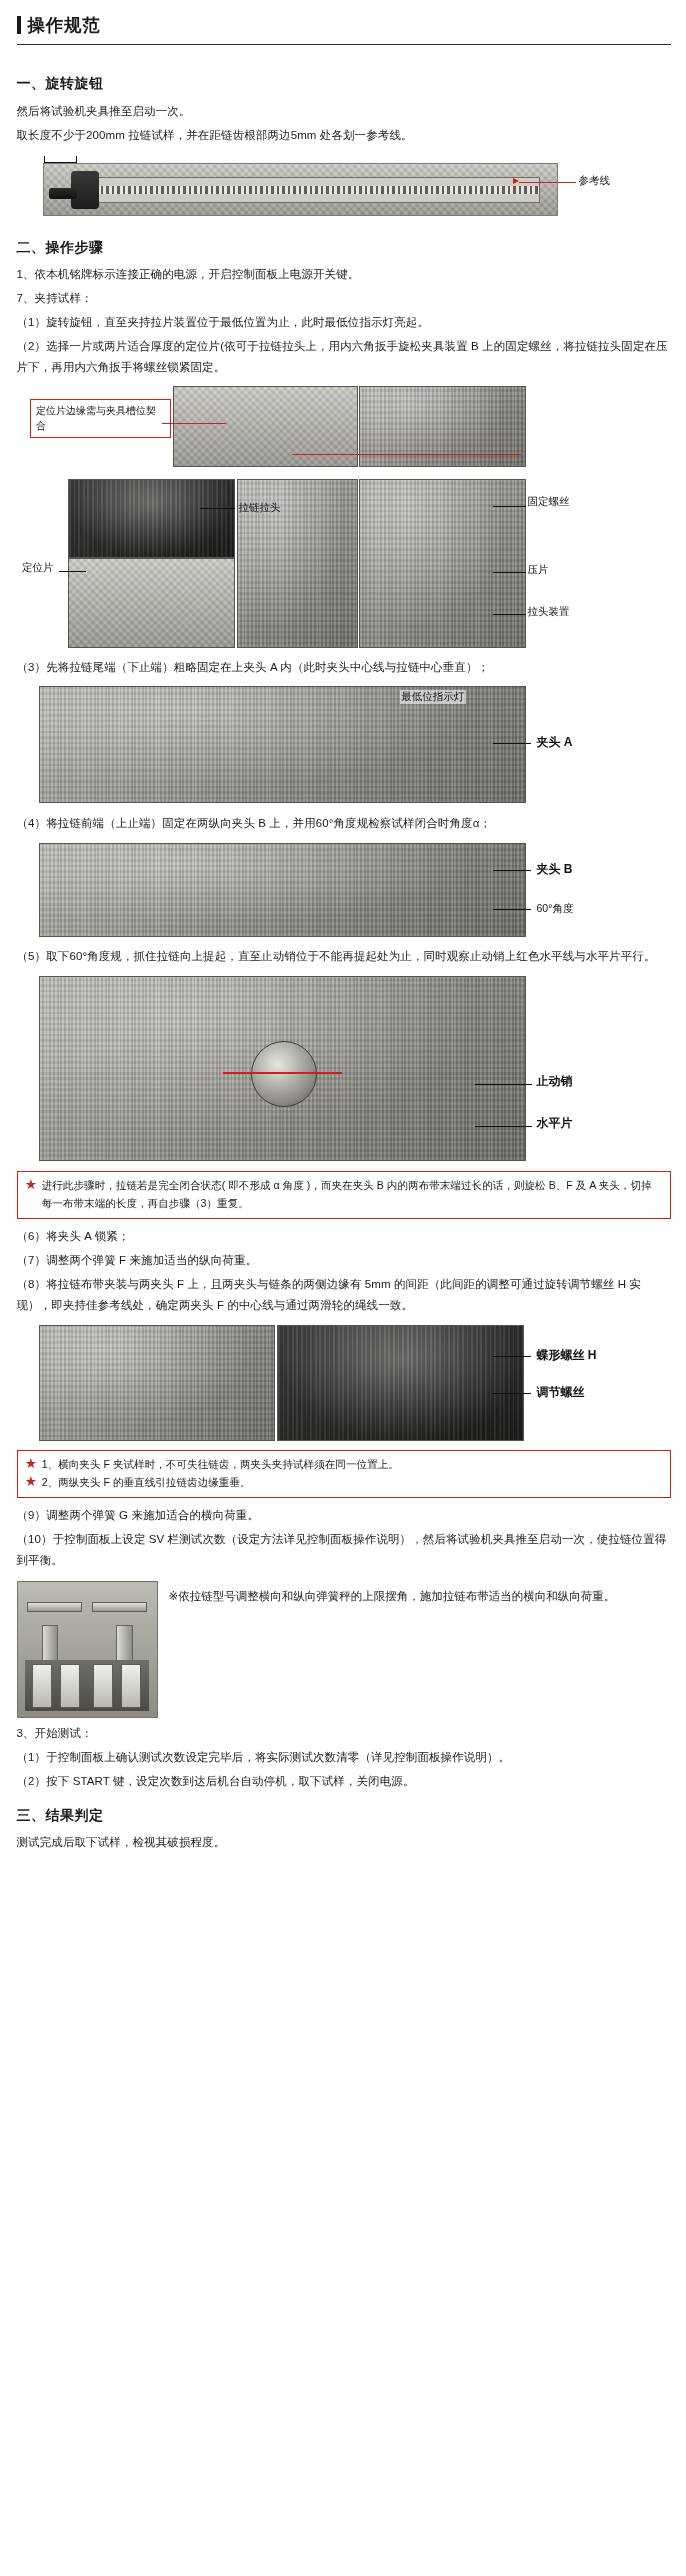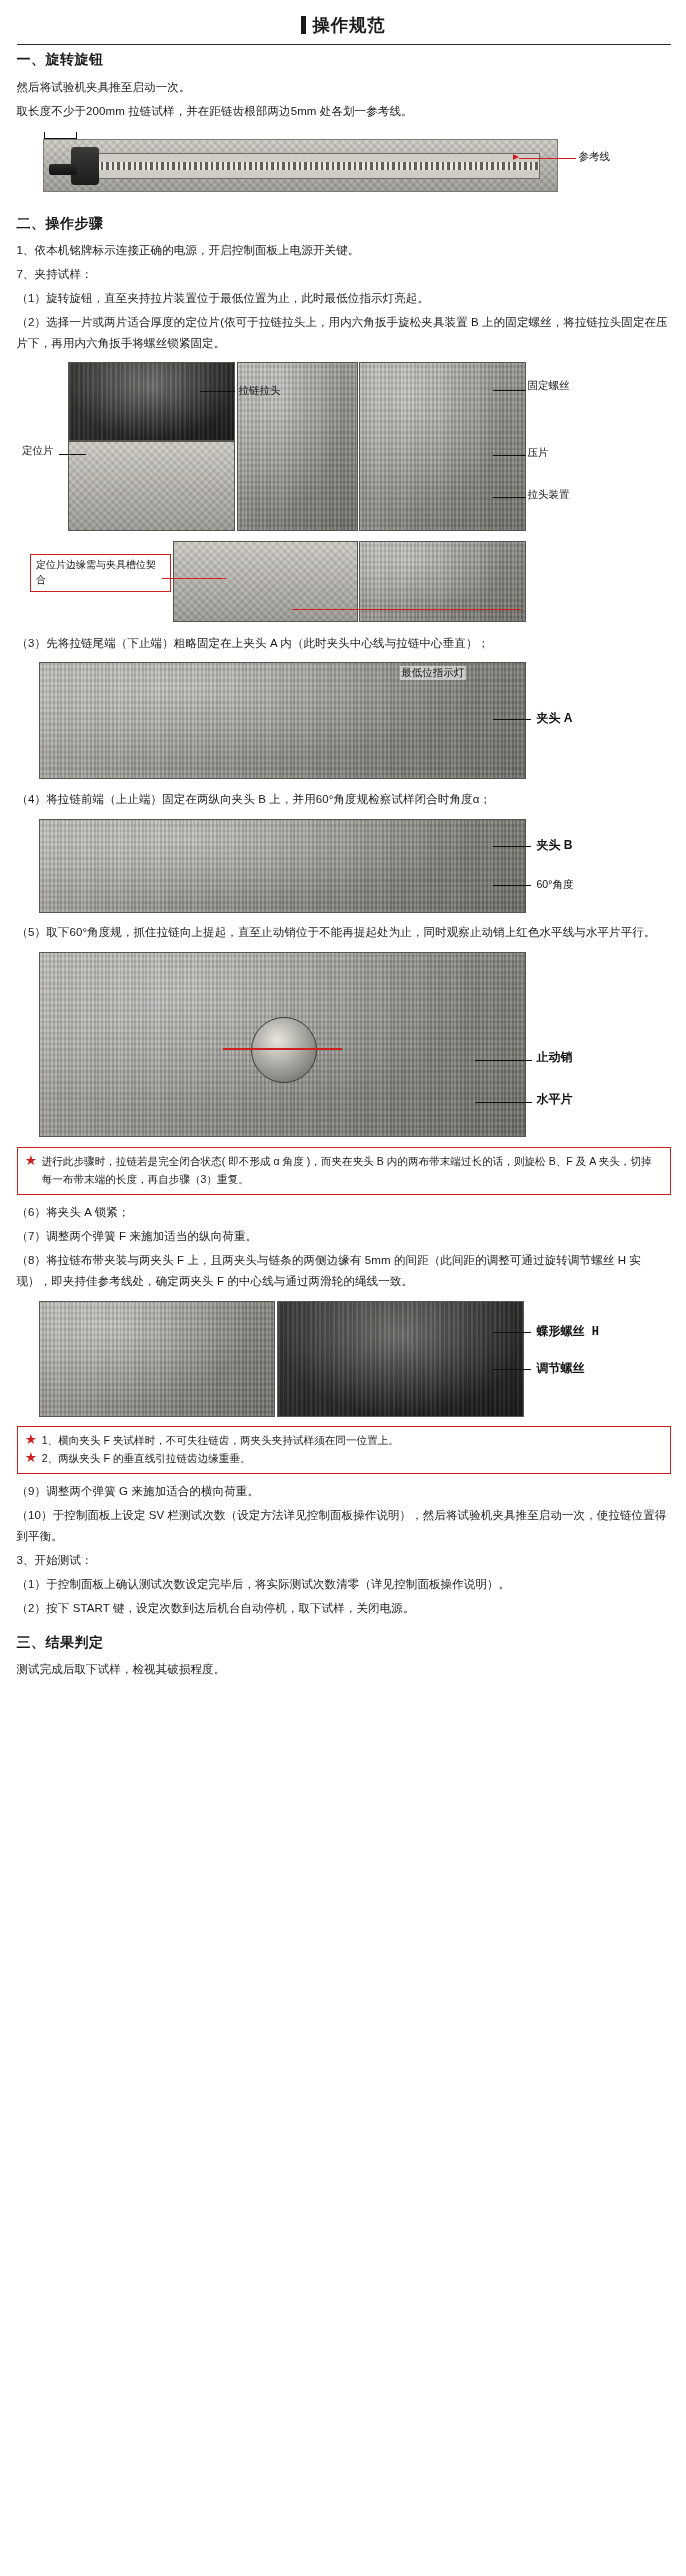--- a/index.html
+++ b/index.html
@@ -20,22 +20,21 @@
   }
   
   .doc-title {
     display: flex;
     align-items: center;
     font-size: 17.4px;
     font-weight: bold;
     letter-spacing: 0.9px;
     padding-bottom: 7.3px;
     border-bottom: 1.8px solid #2b2b2b;
-    margin-bottom: 6px;
-    justify-content: center;
+    margin-bottom: 30px;
   }
   .doc-title .bar {
     display: inline-block;
     width: 4.6px;
     height: 18.3px;
     background: #1a1a1a;
     margin-right: 6.4px;
   }
   
   .sec-h {
@@ -245,53 +244,53 @@
     <div class="arrow-red" style="left:496px;top:24px;transform:rotate(180deg);"></div>
     <div class="callout-label" style="left:562px;top:20px;">参考线</div>
   </div>
 
   <div class="sec-h">二、操作步骤</div>
   <p class="line">1、依本机铭牌标示连接正确的电源，开启控制面板上电源开关键。</p>
   <p class="line">7、夹持试样：</p>
   <p class="line">（1）旋转旋钮，直至夹持拉片装置位于最低位置为止，此时最低位指示灯亮起。</p>
   <p class="line">（2）选择一片或两片适合厚度的定位片(依可于拉链拉头上，用内六角扳手旋松夹具装置 B 上的固定螺丝，将拉链拉头固定在压片下，再用内六角扳手将螺丝锁紧固定。</p>
 
-  <div class="fig" style="height:170px;background:#ffffff;">
-
-    <div class="photo tex-dark" style="position:absolute;left:51px;top:0;width:165px;height:77px;border:0.9px solid #55544f;"></div>
-    <div class="photo tex-fabric" style="position:absolute;left:51px;top:79px;width:165px;height:88px;border:0.9px solid #55544f;"></div>
-
-    <div class="photo tex-metal" style="position:absolute;left:220px;top:0;width:119px;height:167px;border:0.9px solid #55544f;"></div>
-
-    <div class="photo tex-metal" style="position:absolute;left:342px;top:0;width:165px;height:167px;border:0.9px solid #55544f;"></div>
-
-    <div class="lead" style="left:183px;top:29px;width:35px;"></div>
-    <div class="fig-label small" style="left:222px;top:22px;">拉链拉头</div>
-
-    <div class="fig-label small" style="left:511px;top:16.5px;">固定螺丝</div>
-    <div class="lead" style="left:476px;top:27.5px;width:33px;"></div>
-
-    <div class="fig-label small" style="left:5.5px;top:82px;">定位片</div>
-    <div class="lead" style="left:42px;top:92px;width:27.5px;"></div>
-
-    <div class="fig-label small" style="left:511px;top:84px;">压片</div>
-    <div class="lead" style="left:476px;top:93px;width:33px;"></div>
-
-    <div class="fig-label small" style="left:511px;top:126px;">拉头装置</div>
-    <div class="lead" style="left:476px;top:135px;width:33px;"></div>
-  </div>
-
   <div class="fig" style="height:84px;background:#ffffff;">
     <div class="photo tex-fabric" style="position:absolute;left:156px;top:0;width:183px;height:79px;border:0.9px solid #55544f;"></div>
     <div class="photo tex-metal" style="position:absolute;left:342px;top:0;width:165px;height:79px;border:0.9px solid #55544f;"></div>
     <div class="boxnote" style="left:13px;top:13px;width:128px;">
       <span>定位片边缘需与夹具槽位契合</span>
     </div>
     <div class="lead red" style="left:145px;top:37px;width:64px;"></div>
     <div class="lead red" style="left:275px;top:68px;width:229px;"></div>
+  </div>
+
+  <div class="fig" style="height:170px;background:#ffffff;">
+
+    <div class="photo tex-dark" style="position:absolute;left:51px;top:0;width:165px;height:77px;border:0.9px solid #55544f;"></div>
+    <div class="photo tex-fabric" style="position:absolute;left:51px;top:79px;width:165px;height:88px;border:0.9px solid #55544f;"></div>
+
+    <div class="photo tex-metal" style="position:absolute;left:220px;top:0;width:119px;height:167px;border:0.9px solid #55544f;"></div>
+
+    <div class="photo tex-metal" style="position:absolute;left:342px;top:0;width:165px;height:167px;border:0.9px solid #55544f;"></div>
+
+    <div class="lead" style="left:183px;top:29px;width:35px;"></div>
+    <div class="fig-label small" style="left:222px;top:22px;">拉链拉头</div>
+
+    <div class="fig-label small" style="left:511px;top:16.5px;">固定螺丝</div>
+    <div class="lead" style="left:476px;top:27.5px;width:33px;"></div>
+
+    <div class="fig-label small" style="left:5.5px;top:82px;">定位片</div>
+    <div class="lead" style="left:42px;top:92px;width:27.5px;"></div>
+
+    <div class="fig-label small" style="left:511px;top:84px;">压片</div>
+    <div class="lead" style="left:476px;top:93px;width:33px;"></div>
+
+    <div class="fig-label small" style="left:511px;top:126px;">拉头装置</div>
+    <div class="lead" style="left:476px;top:135px;width:33px;"></div>
   </div>
 
   <p class="line">（3）先将拉链尾端（下止端）粗略固定在上夹头 A 内（此时夹头中心线与拉链中心垂直）；</p>
 
   <div class="fig" style="height:119px;background:#ffffff;">
     <div class="photo tex-metal" style="position:absolute;left:22px;top:0;width:485px;height:115px;border:0.9px solid #55544f;"></div>
     <div class="fig-label small" style="left:383px;top:3.7px;color:#111;background:rgba(255,255,255,.55);padding:0 1.8px;">最低位指示灯</div>
     <div class="lead" style="left:476px;top:57px;width:38px;"></div>
     <div class="fig-label" style="left:520px;top:48px;">夹头 A</div>
   </div>
@@ -327,39 +326,53 @@
   </div>
 
   <p class="line">（6）将夹头 A 锁紧；</p>
   <p class="line">（7）调整两个弹簧 F 来施加适当的纵向荷重。</p>
   <p class="line">（8）将拉链布带夹装与两夹头 F 上，且两夹头与链条的两侧边缘有 5mm 的间距（此间距的调整可通过旋转调节螺丝 H 实现），即夹持佳参考线处，确定两夹头 F 的中心线与通过两滑轮的绳线一致。</p>
 
   <div class="fig" style="height:117px;background:#ffffff;">
     <div class="photo tex-metal" style="position:absolute;left:22px;top:0;width:234px;height:114px;border:0.9px solid #55544f;"></div>
     <div class="photo tex-dark" style="position:absolute;left:260px;top:0;width:245px;height:114px;border:0.9px solid #55544f;"></div>
     <div class="lead" style="left:476px;top:31px;width:38px;"></div>
-    <div class="fig-label" style="left:520px;top:22px;font-family:Liberation Mono, monospace;">蝶形螺丝 H</div>
+    <div class="fig-label" style="left:520px;top:22px;">蝶形螺丝 H</div>
     <div class="lead" style="left:476px;top:68px;width:38px;"></div>
     <div class="fig-label" style="left:520px;top:59px;">调节螺丝</div>
   </div>
 
   <div class="note">
     <div class="note-row">
       <span class="star">★</span>
       <span class="note-txt">1、横向夹头 F 夹试样时，不可失往链齿，两夹头夹持试样须在同一位置上。</span>
     </div>
     <div class="note-row">
       <span class="star">★</span>
       <span class="note-txt">2、两纵夹头 F 的垂直线引拉链齿边缘重垂。</span>
     </div>
   </div>
 
   <p class="line">（9）调整两个弹簧 G 来施加适合的横向荷重。</p>
   <p class="line">（10）于控制面板上设定 SV 栏测试次数（设定方法详见控制面板操作说明），然后将试验机夹具推至启动一次，使拉链位置得到平衡。</p>
 
+  <div class="final-row">
+    <div class="machine">
+      <div class="mach-arm" style="left:9.2px;width:53px;"></div>
+      <div class="mach-arm" style="right:9.2px;width:53px;"></div>
+      <div class="mach-col" style="left:24px;"></div>
+      <div class="mach-col" style="right:24px;"></div>
+      <div class="mach-base"></div>
+      <div class="gauge" style="left:14.6px;bottom:9.2px;"></div>
+      <div class="gauge" style="left:42px;bottom:9.2px;"></div>
+      <div class="gauge" style="left:75px;bottom:9.2px;"></div>
+      <div class="gauge" style="left:103px;bottom:9.2px;"></div>
+    </div>
+    <div class="final-txt">※依拉链型号调整横向和纵向弹簧秤的上限摆角，施加拉链布带适当的横向和纵向荷重。</div>
+  </div>
 
   <p class="line">3、开始测试：</p>
   <p class="line">（1）于控制面板上确认测试次数设定完毕后，将实际测试次数清零（详见控制面板操作说明）。</p>
   <p class="line">（2）按下 START 键，设定次数到达后机台自动停机，取下试样，关闭电源。</p>
 
   <div class="sec-h">三、结果判定</div>
   <p class="line">测试完成后取下试样，检视其破损程度。</p>
 
 </div>
 

